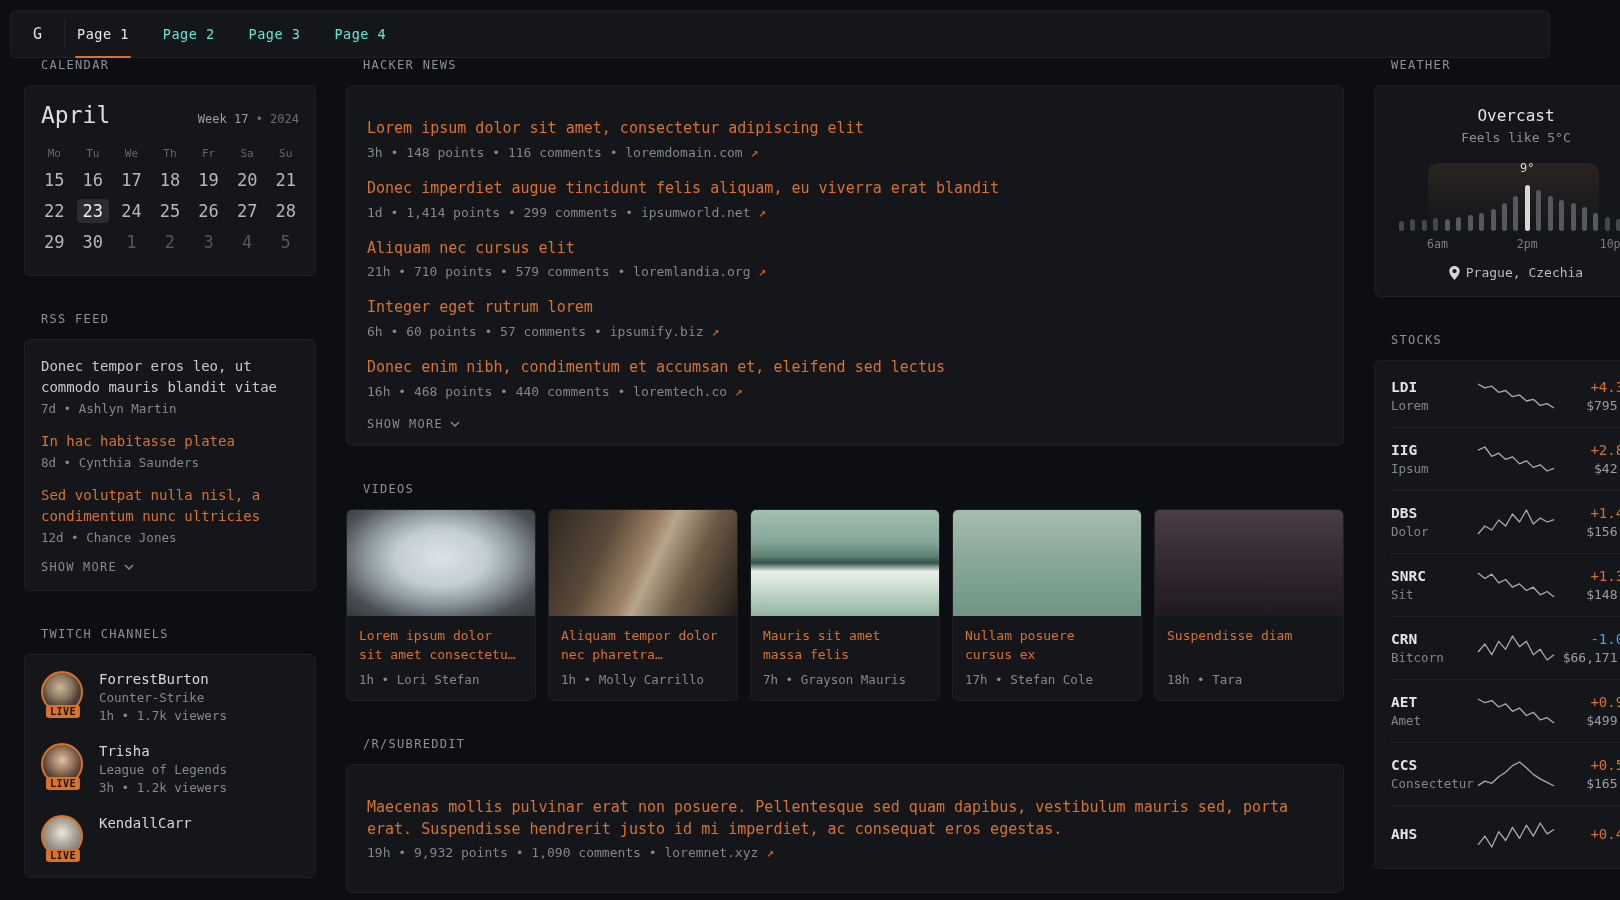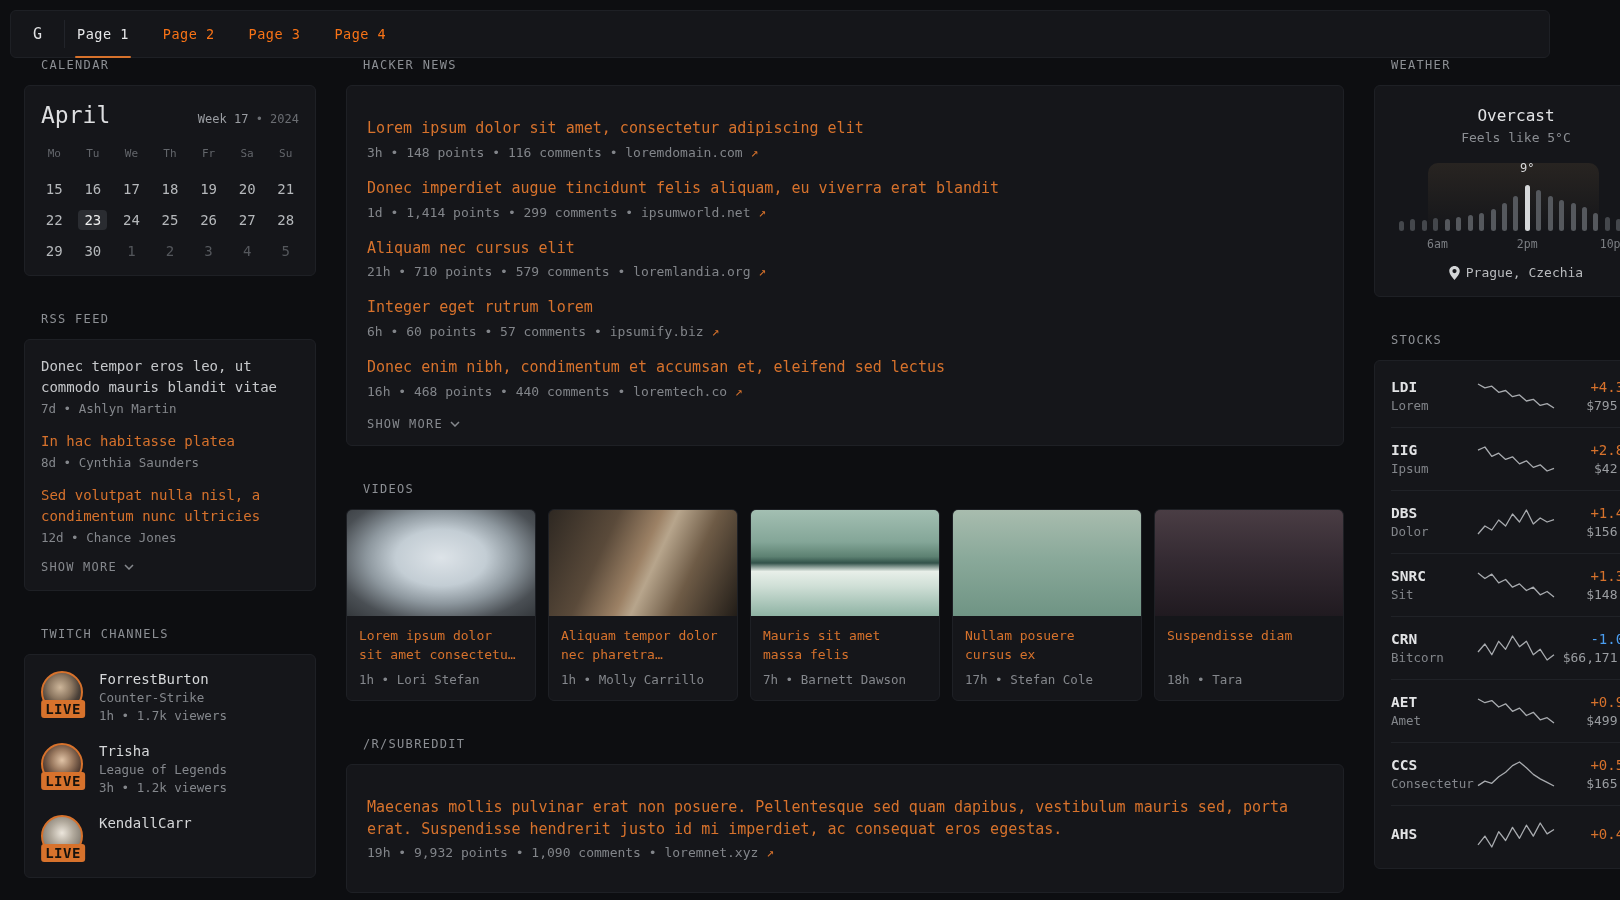--- a/index.html
+++ b/index.html
@@ -21,61 +21,61 @@
   .page { width:1540px; margin:10px 0 0 10px; }
 
   
   .navbar {
     height:48px; background:var(--card); border:1px solid var(--border);
     border-radius:6px; display:flex; align-items:center; padding:0 0 0 22px;
   }
   .logo { color:#dfe0e2; font-size:15px; padding-right:22px; margin-right:10px;
     height:28px; display:flex; align-items:center; border-right:1px solid #22242a; cursor:pointer; }
   .tabs { display:flex; gap:30px; height:100%; align-items:stretch; }
-  .tab { position:relative; background:none; border:none; color:#f97316; font:inherit;
+  .tab { position:relative; background:none; border:none; color:#5eead4; font:inherit;
     font-size:13.5px; padding:0 2px; cursor:pointer; display:flex; align-items:center; letter-spacing:.5px; }
   .tab.active { color:var(--bright); }
   .tab.active::after { content:""; position:absolute; left:0; right:0; bottom:-1px; height:2px;
     background:var(--accent); border-radius:1px; }
 
   
   .columns { display:grid; grid-template-columns:292px 1fr 284px; gap:30px;
     padding:0 14px; align-items:start; }
   .widget + .widget { margin-top:36px; }
   .sec { font-size:12px; font-weight:normal; letter-spacing:1.3px; color:#8c8f94; margin:0 0 13px 17px; }
   .card { background:var(--card); border:1px solid var(--border); border-radius:6px; }
 
   
   .cal-head { display:flex; justify-content:space-between; align-items:baseline; padding:16px 16px 8px; }
   .cal-month { font-size:23px; color:#dddee0; }
   .cal-meta { font-size:12px; color:#9a9da2; }
   .cal-meta .dim { color:var(--muted2); }
   .cal-grid { display:grid; grid-template-columns:repeat(7,1fr); padding:2px 10px 14px; }
   .cal-dow { display:flex; align-items:center; justify-content:center; font-size:11px; color:#63666b; height:30px; }
-  .cal-day { display:flex; align-items:flex-end; justify-content:center; height:31px; font-size:14px; color:#b5b8bb; }
+  .cal-day { display:flex; align-items:flex-start; justify-content:center; height:31px; font-size:17px; color:#b5b8bb; }
   .cal-day .pill { padding:2px 6px; border-radius:4px; }
   .cal-day.sel .pill { background:#2a2c31; color:#eceded; }
   .cal-day.muted { color:#54575c; }
 
   
   .pad-card { padding:16px; }
   .rss-item { margin-bottom:15px; }
   .rss-title { display:block; font-size:14px; line-height:1.5; color:#c6c8cb; text-decoration:none; cursor:pointer; }
   .rss-item.hl .rss-title { color:var(--accent); }
   .rss-meta { font-size:12.5px; color:var(--muted); margin-top:3px; }
   .show-more { display:flex; align-items:center; gap:7px; background:none; border:none; color:#85888d;
     font:inherit; font-size:12px; letter-spacing:1.2px; padding:0; margin-top:6px; cursor:pointer; }
 
   
   .tw-row { display:flex; gap:14px; align-items:flex-start; margin-bottom:20px; cursor:pointer; }
   .tw-row:last-child { margin-bottom:4px; }
   .tw-avatar-wrap { position:relative; width:44px; flex:0 0 44px; }
   .tw-avatar { width:42px; height:42px; border-radius:50%; border:2px solid var(--accent); }
   .live-badge { position:absolute; left:50%; bottom:-5px; transform:translateX(-50%);
-    background:var(--accent); color:#16120d; font-size:14px; font-weight:bold; letter-spacing:.5px;
+    background:var(--accent); color:#16120d; font-size:10px; font-weight:bold; letter-spacing:.5px;
     padding:1px 4px; border-radius:3px; }
   .tw-name { font-size:14px; color:#d6d8da; }
   .tw-game, .tw-meta { font-size:12.5px; color:var(--muted); margin-top:3px; }
   [data-avatar="forrest"] { background:radial-gradient(circle at 45% 38%, #cdb69a 0%, #8a755f 38%, #4a4038 62%, #26221f 100%); }
   [data-avatar="trisha"]  { background:radial-gradient(circle at 50% 40%, #e0c3a6 0%, #9c7b61 35%, #553f33 65%, #2b2420 100%); }
   [data-avatar="kendall"] { background:radial-gradient(circle at 50% 42%, #ece6dc 0%, #b0a89b 40%, #5f5a52 100%); }
 
   
   .hn-card { padding:32px 20px 14px; }
   .hn-item { margin-bottom:18px; }
@@ -375,21 +375,21 @@
     <div class="video-body">
       <a class="video-title">Aliquam tempor dolor nec pharetra…</a>
       <div class="video-meta">1h • Molly Carrillo</div>
     </div>
   </div>
 
   <div class="video-card">
     <div class="video-thumb" data-thumb="sea"></div>
     <div class="video-body">
       <a class="video-title">Mauris sit amet massa felis</a>
-      <div class="video-meta">7h • Barnett Dawson</div>
+      <div class="video-meta">7h • Grayson Mauris</div>
     </div>
   </div>
 
   <div class="video-card">
     <div class="video-thumb" data-thumb="canoe"></div>
     <div class="video-body">
       <a class="video-title">Nullam posuere cursus ex</a>
       <div class="video-meta">17h • Stefan Cole</div>
     </div>
   </div>

